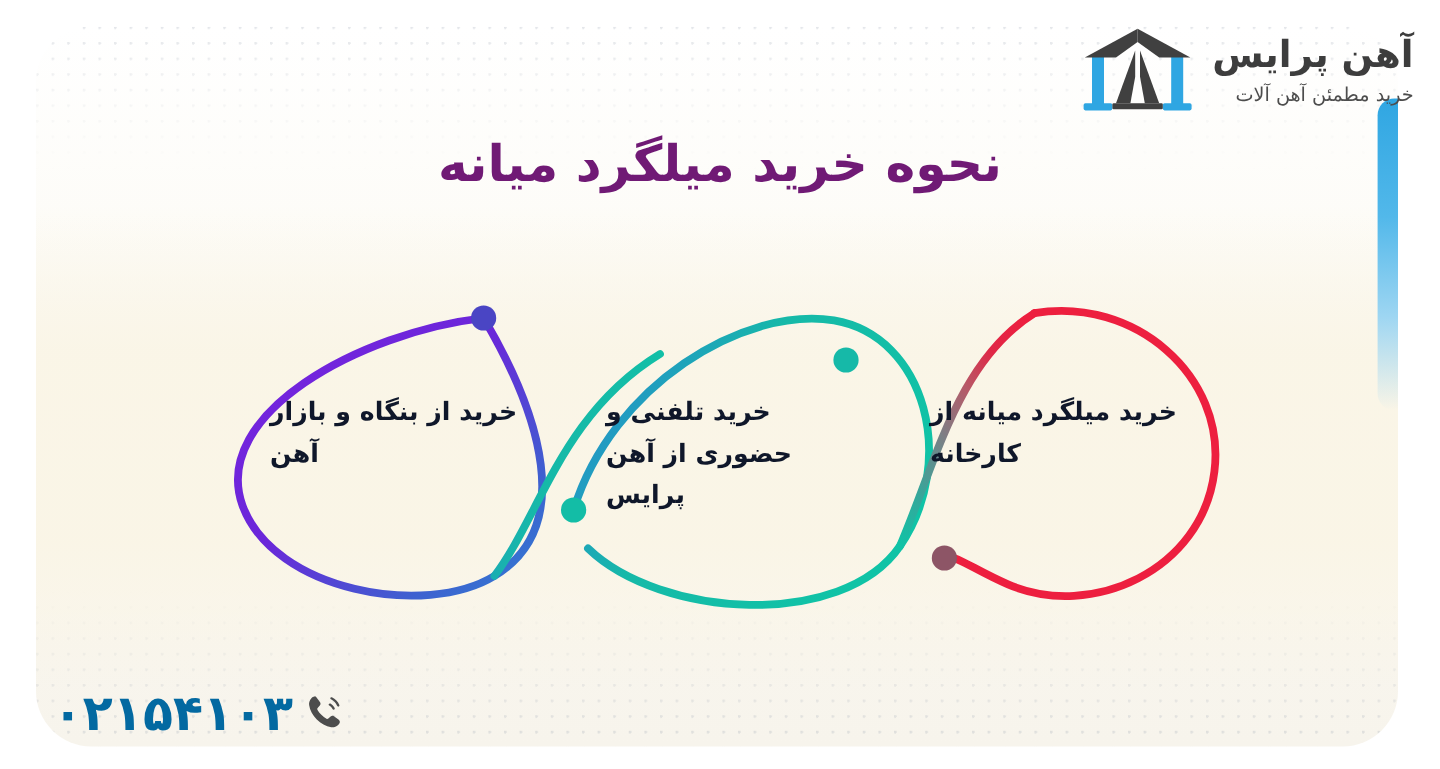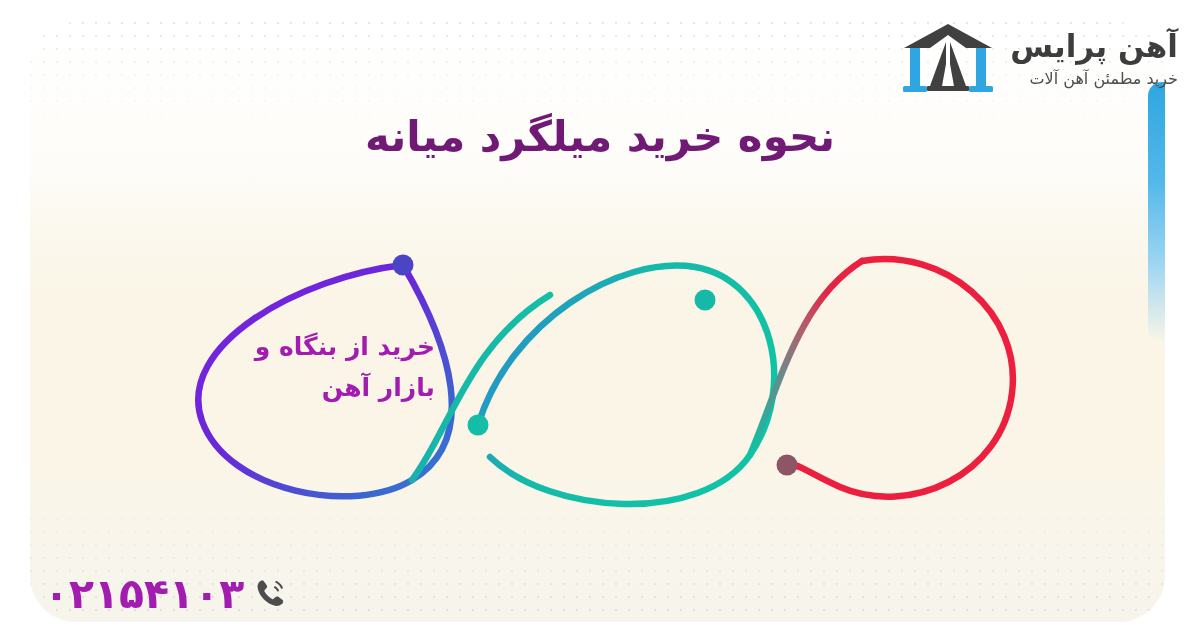--- a/index.html
+++ b/index.html
@@ -135,24 +135,24 @@
     left: 150px;
     top: 225px;
     width: 900px;
     height: 300px;
   }
   .diagram svg { display: block; width: 900px; height: 300px; overflow: visible; }
 
   
   .loop-label {
     position: absolute;
-    text-align: right;
-    direction: rtl;
-    color: #a21caf;
-    font-size: 25px;
+    text-align: left;
+    direction: rtl;
+    color: #0f172a;
+    font-size: 21px;
     font-weight: bold;
     line-height: 1.65;
     width: 210px;
   }
   .lab-1 { left: 225px; top: 326px; }
   .lab-2 { left: 505px; top: 326px; }
   .lab-3 { left: 775px; top: 326px; }
 
   
   .phone {
@@ -160,21 +160,21 @@
     left: 44px;
     top: 570px;
     display: flex;
     align-items: center;
     gap: 9px;
     direction: rtl;
   }
   .phone-num {
     font-size: 41px;
     font-weight: bold;
-    color: #a21caf;
+    color: #0369a1;
     letter-spacing: 0px;
     direction: ltr;
     unicode-bidi: embed;
   }
   .phone-icon { width: 36px; height: 36px; display:block; }
 </style>
 </head>
 <body>
 
 <div id="stage">
@@ -257,20 +257,22 @@
                C 660 249, 643 235, 637 240" fill="none" stroke="#ed1f3f" stroke-width="6.5" stroke-linecap="round"></path>
 
       <circle cx="253" cy="40" r="10.5" fill="#4a45c4"></circle>
       <circle cx="555" cy="75" r="10.5" fill="#16b9a8"></circle>
       <circle cx="328" cy="200" r="10.5" fill="#13bda6"></circle>
       <circle cx="637" cy="240" r="10.5" fill="#8d5566"></circle>
     </svg>
   </div>
 
   <div class="loop-label lab-1">خرید از بنگاه و بازار آهن</div>
+  <div class="loop-label lab-2">خرید تلفنی و حضوری از آهن پرایس</div>
+  <div class="loop-label lab-3">خرید میلگرد میانه از کارخانه</div>
 
   <div class="phone">
     <svg class="phone-icon" viewBox="0 0 36 36">
       <path d="M9.2 4.4c-1.1 0-2 .6-2.7 1.4C5.1 7.4 4.3 9.5 4.6 11.6c.6 4.4 3.1 8.7 6.4 12 3.3 3.3 7.6 5.8 12 6.4 2.1.3 4.2-.5 5.8-1.9.8-.7 1.4-1.6 1.4-2.7 0-.7-.4-1.3-.9-1.7l-4-2.9c-.9-.6-2-.5-2.8.2l-1.9 1.8c-.4.4-1 .5-1.5.2-1.5-.8-3-2-4.3-3.3-1.3-1.3-2.5-2.8-3.3-4.3-.3-.5-.2-1.1.2-1.5l1.8-1.9c.7-.8.8-1.9.2-2.8l-2.9-4c-.4-.5-1-.9-1.7-.9z" fill="#4d4d4d"></path>
       <path d="M23.6 5.1c-.5-.3-1.1-.1-1.3.4-.2.5 0 1 .5 1.3 2.4 1.2 4.1 3 5.1 5.4.2.5.8.8 1.3.6.5-.2.8-.8.6-1.3-1.2-2.9-3.3-5-6.2-6.4z" fill="#4d4d4d"></path>
       <path d="M22.4 10.3c-.5-.3-1.1-.1-1.4.4-.2.5-.1 1.1.4 1.3 1.2.7 2.1 1.6 2.7 2.9.2.5.8.7 1.3.5.5-.2.7-.8.5-1.3-.8-1.6-2-2.9-3.5-3.8z" fill="#4d4d4d"></path>
     </svg>
     <span class="phone-num">۰۲۱۵۴۱۰۳</span>
   </div>
 

